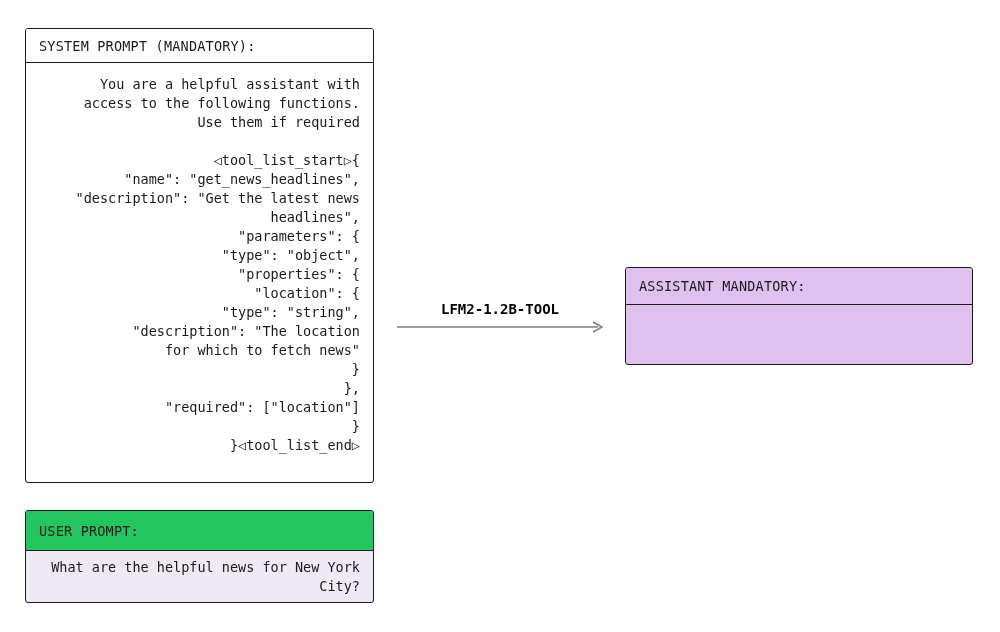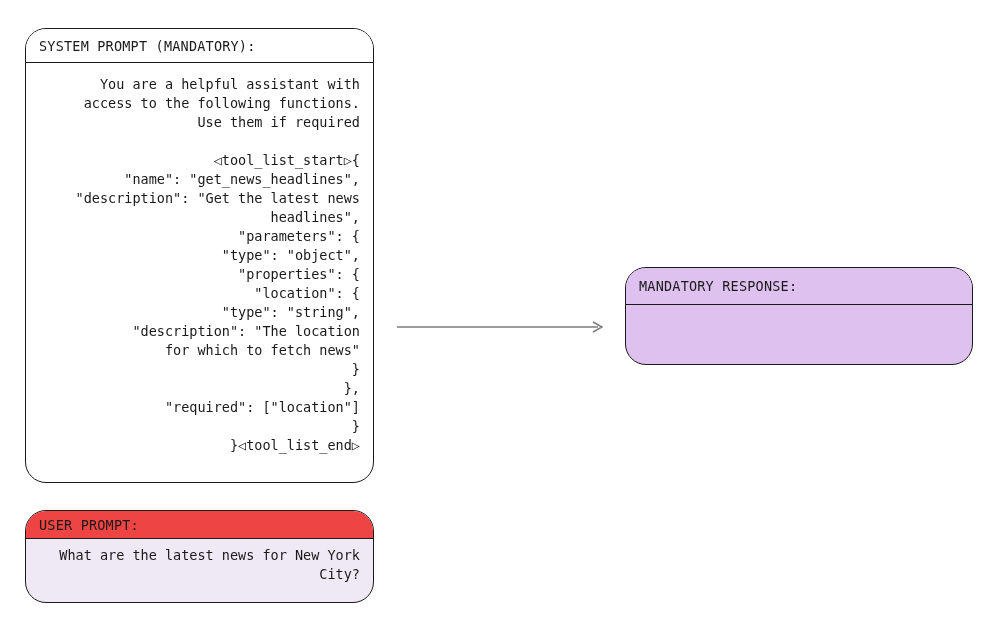--- a/index.html
+++ b/index.html
@@ -12,21 +12,21 @@
     width: 1000px;
     height: 632px;
     background: #ffffff;
     font-family: "DejaVu Sans Mono", "Liberation Mono", monospace;
     color: #1a1a1a;
     overflow: hidden;
   }
   .box {
     position: absolute;
     border: 1.5px solid #1a1a1a;
-    border-radius: 21px;
+    border-radius: 3px;
     box-sizing: border-box;
     background: #ffffff;
     overflow: hidden;
   }
   .box-header {
     box-sizing: border-box;
     border-bottom: 1.5px solid #1a1a1a;
     padding: 0 13px;
     display: flex;
     align-items: center;
@@ -51,21 +51,21 @@
     background: #ffffff;
   }
   .system-box .box-header { height: 34px; background: #ffffff; }
   .system-box .box-body { padding-top: 12px; }
   
   .user-box {
     left: 25px; top: 510px;
     width: 349px; height: 93px;
     background: #efe9f5;
   }
-  .user-box .box-header { height: 28px; background: #ef4444; text-align: center; }
+  .user-box .box-header { height: 40px; background: #22c55e; text-align: center; }
   .user-box .box-body { padding-top: 7px; }
   
   .assistant-box {
     left: 625px; top: 267px;
     width: 348px; height: 98px;
     background: #dfc1f0;
   }
   .assistant-box .box-header { height: 37px; background: #dfc1f0; }
   .assistant-box .box-body { padding-top: 6px; }
   
@@ -108,27 +108,28 @@
 for which to fetch news"
       }
     },
     "required": ["location"]
   }
 }◁tool_list_end▷</pre>
   </div>
 
   <div class="box user-box">
     <div class="box-header">USER PROMPT:</div>
-    <pre class="box-body">What are the latest news for New York
+    <pre class="box-body">What are the helpful news for New York
 City?</pre>
   </div>
 
+  <div class="model-label">LFM2-1.2B-TOOL</div>
 
   <svg class="model-arrow" width="212" height="18" viewBox="0 0 212 18" aria-hidden="true">
     <line x1="1" y1="9" x2="202" y2="9" stroke="#7d7d7d" stroke-width="1.5"></line>
     <polyline points="197,4 206,9 197,14" fill="none" stroke="#7d7d7d" stroke-width="1.5" stroke-linejoin="miter"></polyline>
   </svg>
 
   <div class="box assistant-box">
-    <div class="box-header">MANDATORY RESPONSE:</div>
+    <div class="box-header">ASSISTANT MANDATORY:</div>
   </div>
 
 </div>
 
 </body></html>

